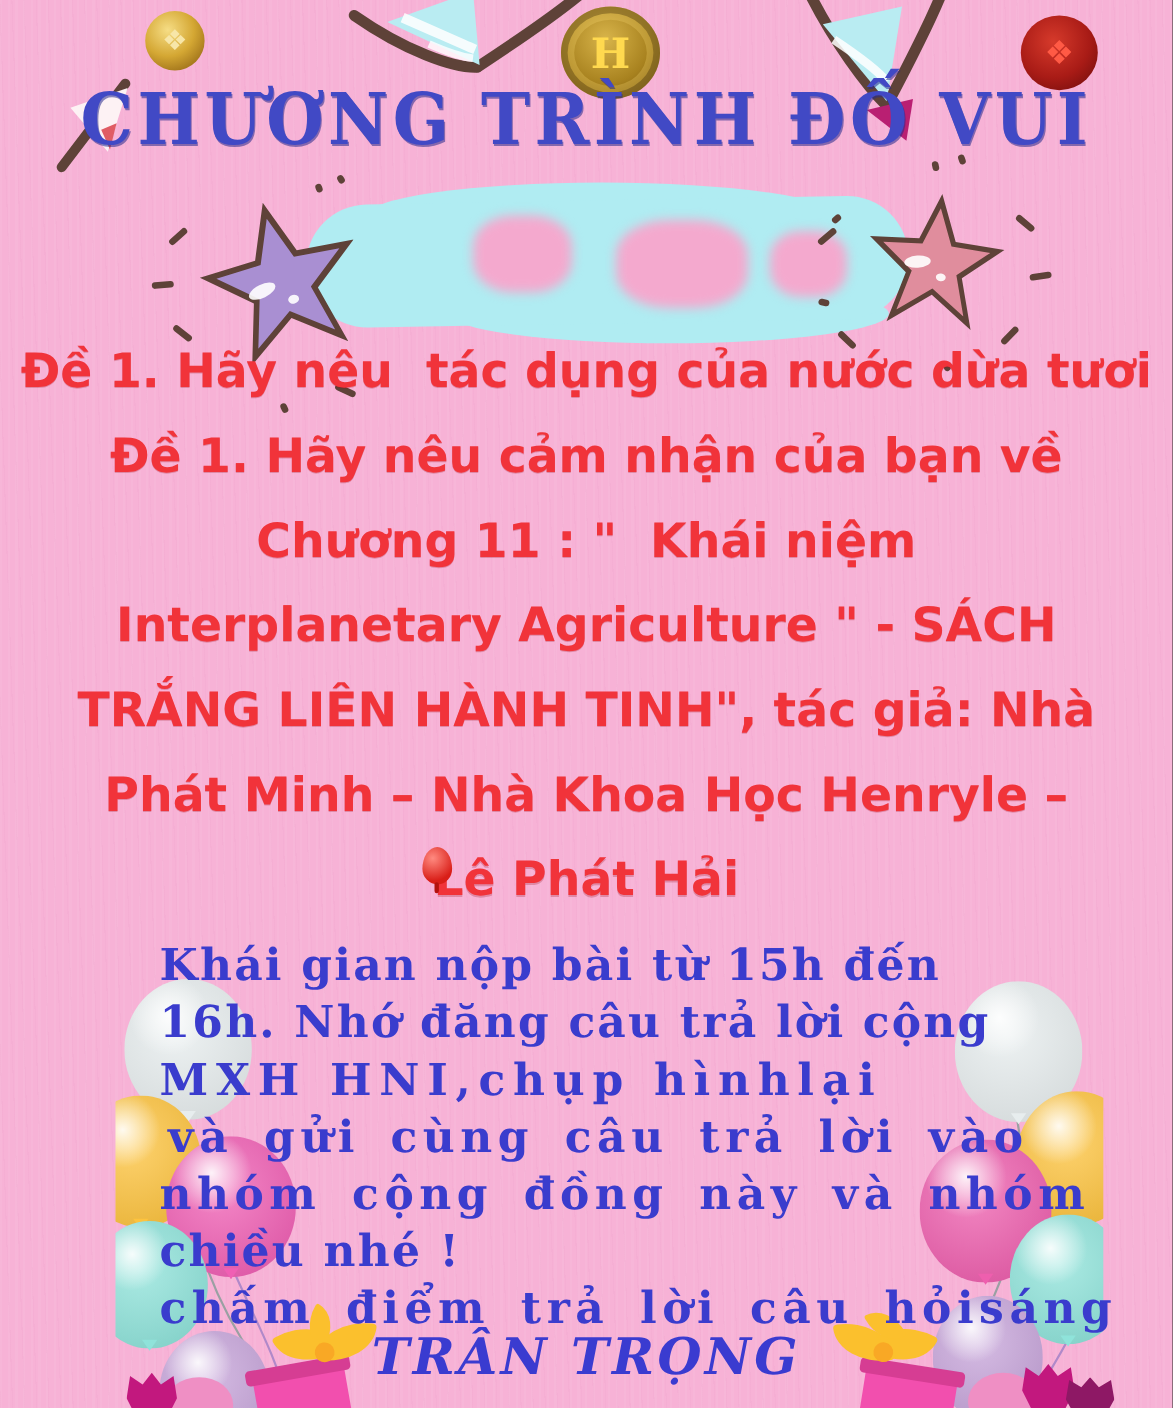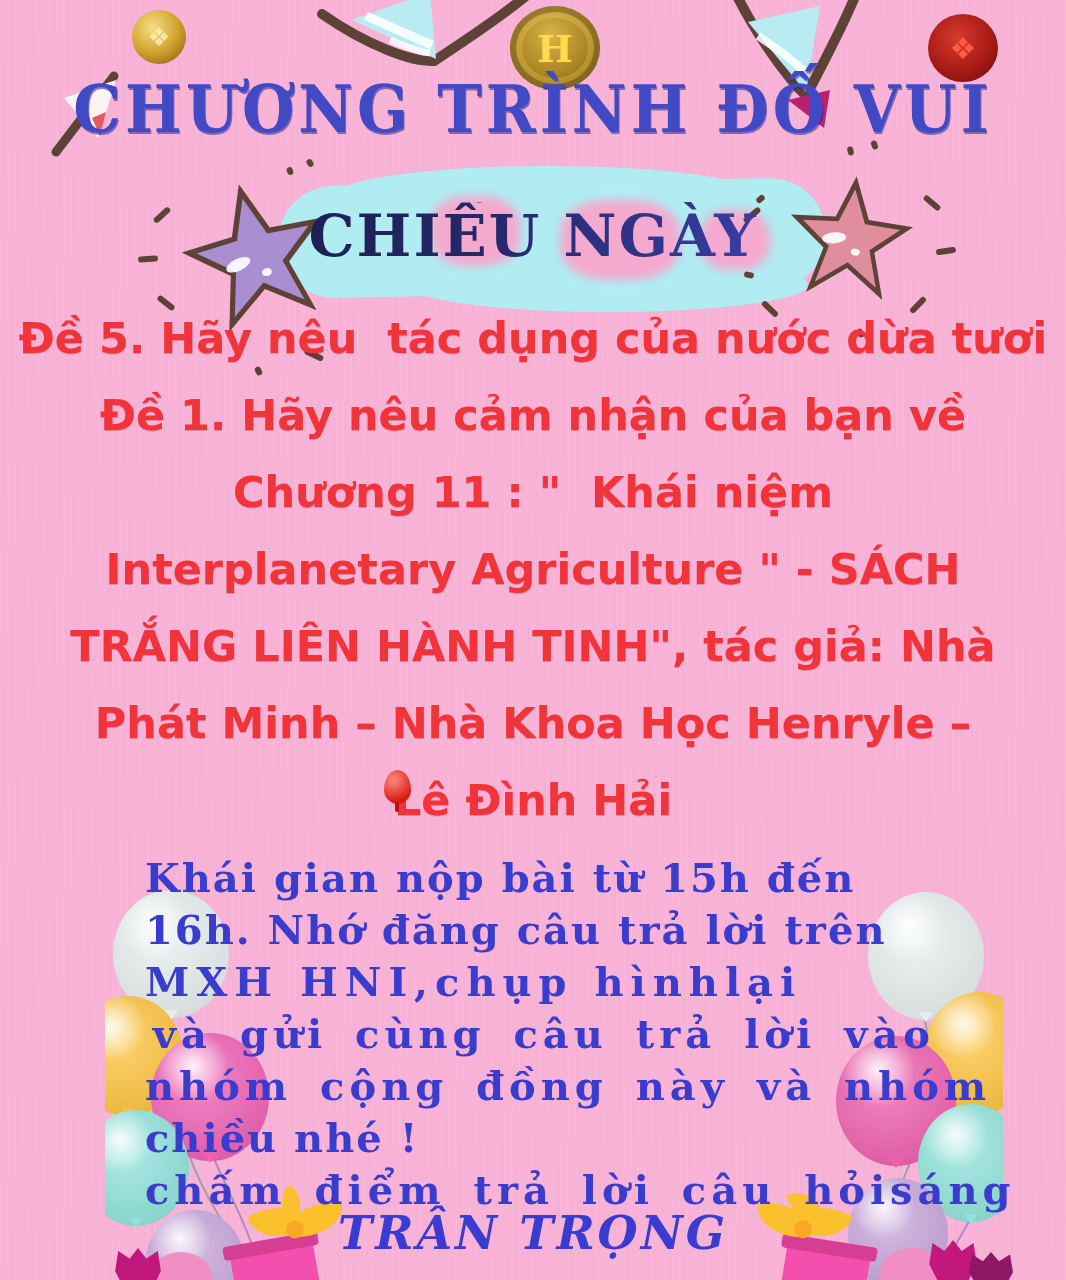--- a/index.html
+++ b/index.html
@@ -152,37 +152,36 @@
   <div class="spark" style="left:742px;top:212px;transform:rotate(-40deg);"></div>
   <div class="spark" style="left:744px;top:272px;transform:rotate(12deg);width:10px;"></div>
   <div class="spark" style="left:760px;top:306px;transform:rotate(44deg);"></div>
   <div class="spark" style="left:846px;top:148px;transform:rotate(78deg);width:9px;"></div>
   <div class="spark" style="left:870px;top:142px;transform:rotate(70deg);width:9px;"></div>
   <div class="spark" style="left:922px;top:200px;transform:rotate(40deg);"></div>
   <div class="spark" style="left:936px;top:248px;transform:rotate(-8deg);"></div>
   <div class="spark" style="left:908px;top:302px;transform:rotate(-46deg);"></div>
   <div class="spark" style="left:856px;top:330px;transform:rotate(62deg);width:9px;"></div>
 
-  <div id="session" class="center-txt">CHIỀU NGÀY</div>
 
   <div id="questions">
-    <div class="q">Đề 5. Hãy nêu  tác dụng của nước dừa tươi</div>
+    <div class="q">Đề 1. Hãy nêu  tác dụng của nước dừa tươi</div>
     <div class="q">Đề 1. Hãy nêu cảm nhận của bạn về</div>
     <div class="q">Chương 11 : "  Khái niệm</div>
     <div class="q">Interplanetary Agriculture " - SÁCH</div>
     <div class="q">TRẮNG LIÊN HÀNH TINH", tác giả: Nhà</div>
     <div class="q">Phát Minh – Nhà Khoa Học Henryle –</div>
-    <div class="q">Lê Đình Hải</div>
+    <div class="q">Lê Phát Hải</div>
   </div>
 
   <div id="teardrop" class="abs"></div>
 
   <div id="instructions">
     <div class="ins">Khái gian nộp bài từ 15h đến</div>
-    <div class="ins">16h. Nhớ đăng câu trả lời trên</div>
+    <div class="ins">16h. Nhớ đăng câu trả lời cộng</div>
     <div class="ins sp1">MXH HNI,chụp hìnhlại</div>
     <div class="ins sp2">và gửi cùng câu trả lời vào</div>
     <div class="ins sp2">nhóm cộng đồng này và nhóm</div>
     <div class="ins">chiều nhé !</div>
     <div class="ins sp2">chấm điểm trả lời câu hỏisáng</div>
   </div>
 
   <div id="closing" class="center-txt">TRÂN TRỌNG</div>
 
   <svg class="strings" style="left:0;top:870px;width:1066px;height:410px;" viewBox="0 0 1066 410">

